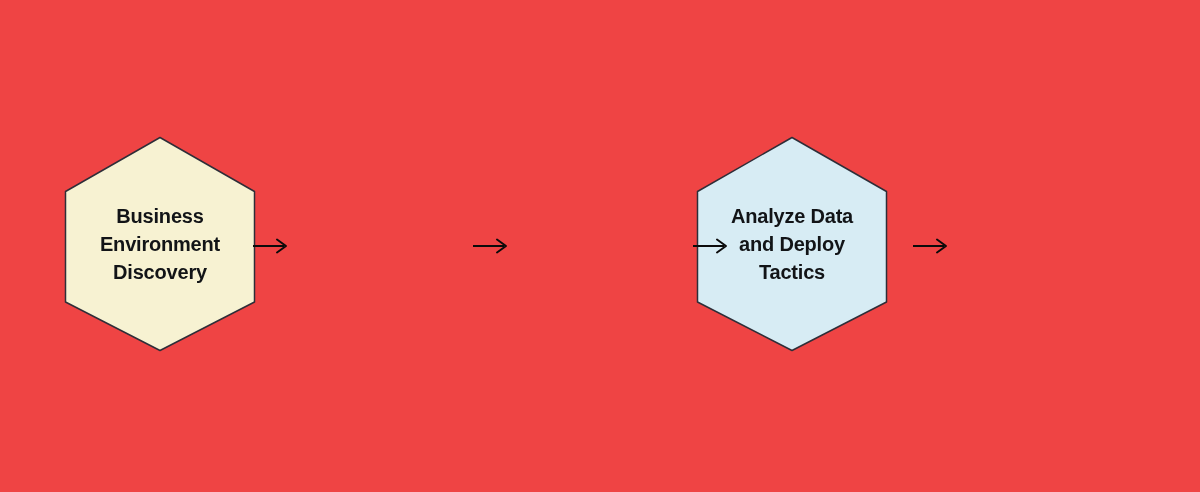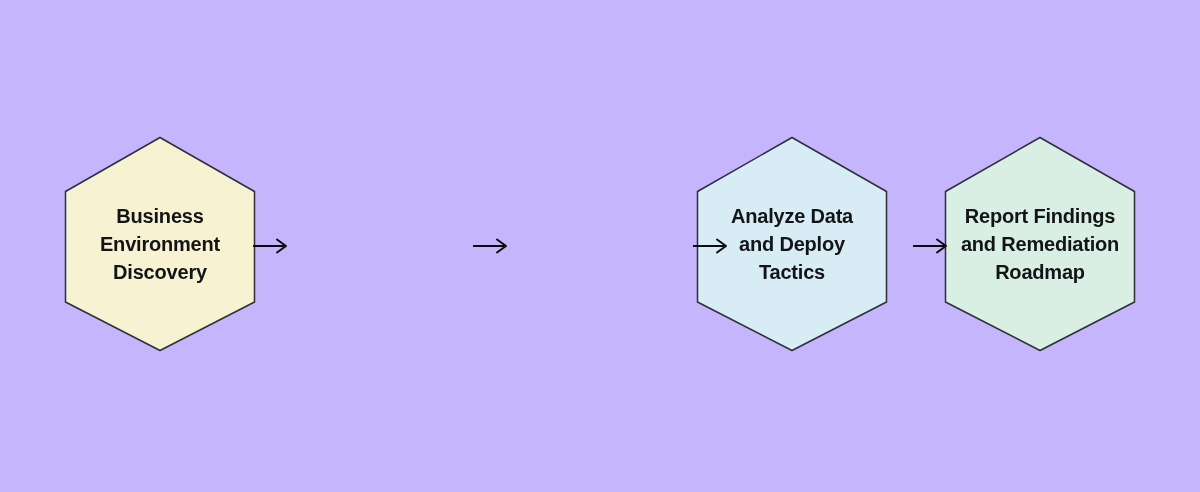--- a/index.html
+++ b/index.html
@@ -1,21 +1,21 @@
 <!DOCTYPE html>
 <html><head>
 <meta charset="utf-8">
 <style>
   * { margin: 0; padding: 0; box-sizing: border-box; }
   html, body { background: #f0f1f3; }
   .canvas {
     position: relative;
     width: 1200px;
     height: 492px;
-    background: #c4b5fd;
+    background: #ef4444;
     overflow: hidden;
     font-family: "Liberation Sans", "DejaVu Sans", sans-serif;
   }
   .hex-node {
     position: absolute;
     top: 136px;
     width: 192px;
     height: 216px;
   }
   .hex-svg {
@@ -62,28 +62,20 @@
 
   <div class="hex-node" style="left:696px">
     <svg class="hex-svg" width="192" height="216" viewBox="0 0 192 216">
       <polygon points="96,1.5 190.5,55.5 190.5,166 96,214.5 1.5,166 1.5,55.5" stroke="#2e2e38" stroke-width="1.5" stroke-linejoin="round" fill="#d7ecf4"></polygon>
     </svg>
     <div class="hex-label">Analyze Data
 and Deploy
 Tactics</div>
   </div>
 
-  <div class="hex-node" style="left:944px">
-    <svg class="hex-svg" width="192" height="216" viewBox="0 0 192 216">
-      <polygon points="96,1.5 190.5,55.5 190.5,166 96,214.5 1.5,166 1.5,55.5" stroke="#2e2e38" stroke-width="1.5" stroke-linejoin="round" fill="#d9efe3"></polygon>
-    </svg>
-    <div class="hex-label">Report Findings
-and Remediation
-Roadmap</div>
-  </div>
 
   <svg class="edge" style="left:253px; top:236px" width="36" height="20" viewBox="0 0 36 20">
     <line x1="0" y1="10" x2="31" y2="10" stroke-width="2" stroke="#0b0b0b"></line>
     <polyline points="24,3.5 33,10 24,16.5" fill="none" stroke-width="2" stroke-linecap="round" stroke-linejoin="round" stroke="#0b0b0b"></polyline>
   </svg>
 
   <svg class="edge" style="left:473px; top:236px" width="36" height="20" viewBox="0 0 36 20">
     <line x1="0" y1="10" x2="31" y2="10" stroke-width="2" stroke="#0b0b0b"></line>
     <polyline points="24,3.5 33,10 24,16.5" fill="none" stroke-width="2" stroke-linecap="round" stroke-linejoin="round" stroke="#0b0b0b"></polyline>
   </svg>

